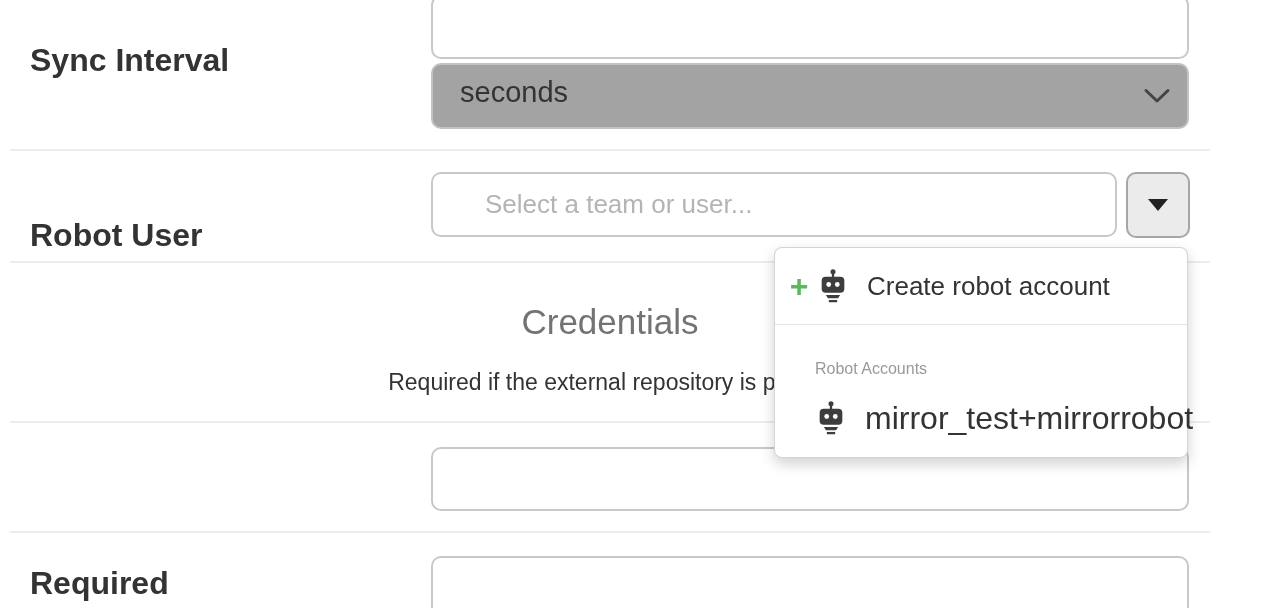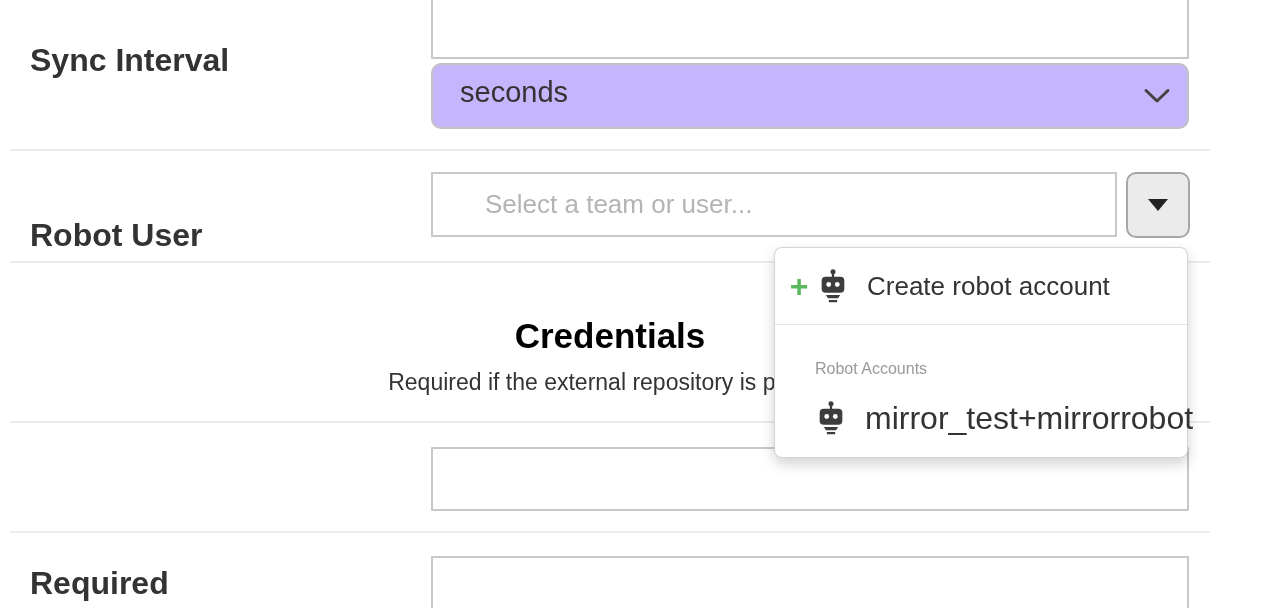--- a/index.html
+++ b/index.html
@@ -5,32 +5,32 @@
   html,body{margin:0;padding:0;background:#fff;}
   body{width:1274px;height:608px;overflow:hidden;font-family:"Liberation Sans",sans-serif;color:#333;}
   .page{position:relative;width:1274px;height:608px;background:#fff;}
 
   .form-label{position:absolute;left:30px;font-size:32px;font-weight:bold;color:#333;line-height:32px;white-space:nowrap;}
 
   .divider{position:absolute;left:10px;width:1200px;height:2px;background:#ececec;}
 
   .text-input{
     position:absolute;box-sizing:border-box;background:#fff;
-    border:2px solid #c8c8c8;border-radius:1px;
+    border:2px solid #c8c8c8;border-radius:10px;
     font-family:"Liberation Sans",sans-serif;font-size:26px;color:#333;
     padding:0 26px;outline:none;
   }
   .text-input::placeholder{color:#b4b4b4;opacity:1;}
 
   
   #sync-value{left:431px;top:-5px;width:758px;height:64px;}
   .select-wrap{position:absolute;left:431px;top:63px;width:758px;height:66px;}
   .unit-select{
     width:100%;height:100%;box-sizing:border-box;appearance:none;-webkit-appearance:none;-moz-appearance:none;
-    background:#c4b5fd;border:2px solid #c2c2c2;border-radius:10px;
+    background:#a3a3a3;border:2px solid #c2c2c2;border-radius:10px;
     font-family:"Liberation Sans",sans-serif;font-size:29px;color:#333;padding:0 60px 8px 27px;outline:none;
   }
   .select-chevron{position:absolute;right:18px;top:50%;transform:translateY(-50%);pointer-events:none;line-height:0;}
 
   
   #robot-input{left:431px;top:172px;width:686px;height:65px;padding-left:52px;}
   .toggle-btn{
     position:absolute;left:1126px;top:172px;width:64px;height:66px;box-sizing:border-box;
     background:#ebebeb;border:2px solid #a6a6a6;border-radius:10px;
     display:flex;align-items:center;justify-content:center;cursor:pointer;
@@ -47,21 +47,21 @@
   .menu-item-create .plus{color:#5cb85c;font-size:32px;font-weight:bold;width:28px;text-align:center;line-height:1;}
   .menu-divider{height:1px;background:#e5e5e5;}
   .menu-header{margin-top:28px;height:32px;line-height:32px;padding-left:40px;font-size:16px;color:#999;}
   .menu-item-account{height:66px;display:flex;align-items:center;padding-left:40px;font-size:32px;color:#333;cursor:pointer;}
   .robot-svg{width:32px;height:34px;flex:0 0 auto;}
   .menu-item-create .robot-svg{margin-left:4px;}
   .menu-item-text{margin-left:18px;white-space:nowrap;}
 
   
   .cred-wrap{position:absolute;left:30px;width:1160px;text-align:center;}
-  #cred-heading{top:316px;font-size:35px;font-weight:700;color:#000000;}
+  #cred-heading{top:302px;font-size:35px;font-weight:400;color:#737373;}
   #cred-sub{top:369px;font-size:23px;color:#333;}
 
   #username-input{left:431px;top:447px;width:758px;height:64px;}
   #password-input{left:431px;top:556px;width:758px;height:64px;}
 
   #label-sync{top:44px;}
   #label-robot{top:204px;margin-top:15px;}
   #label-username{top:458px;}
   #label-password{top:567px;}
 

